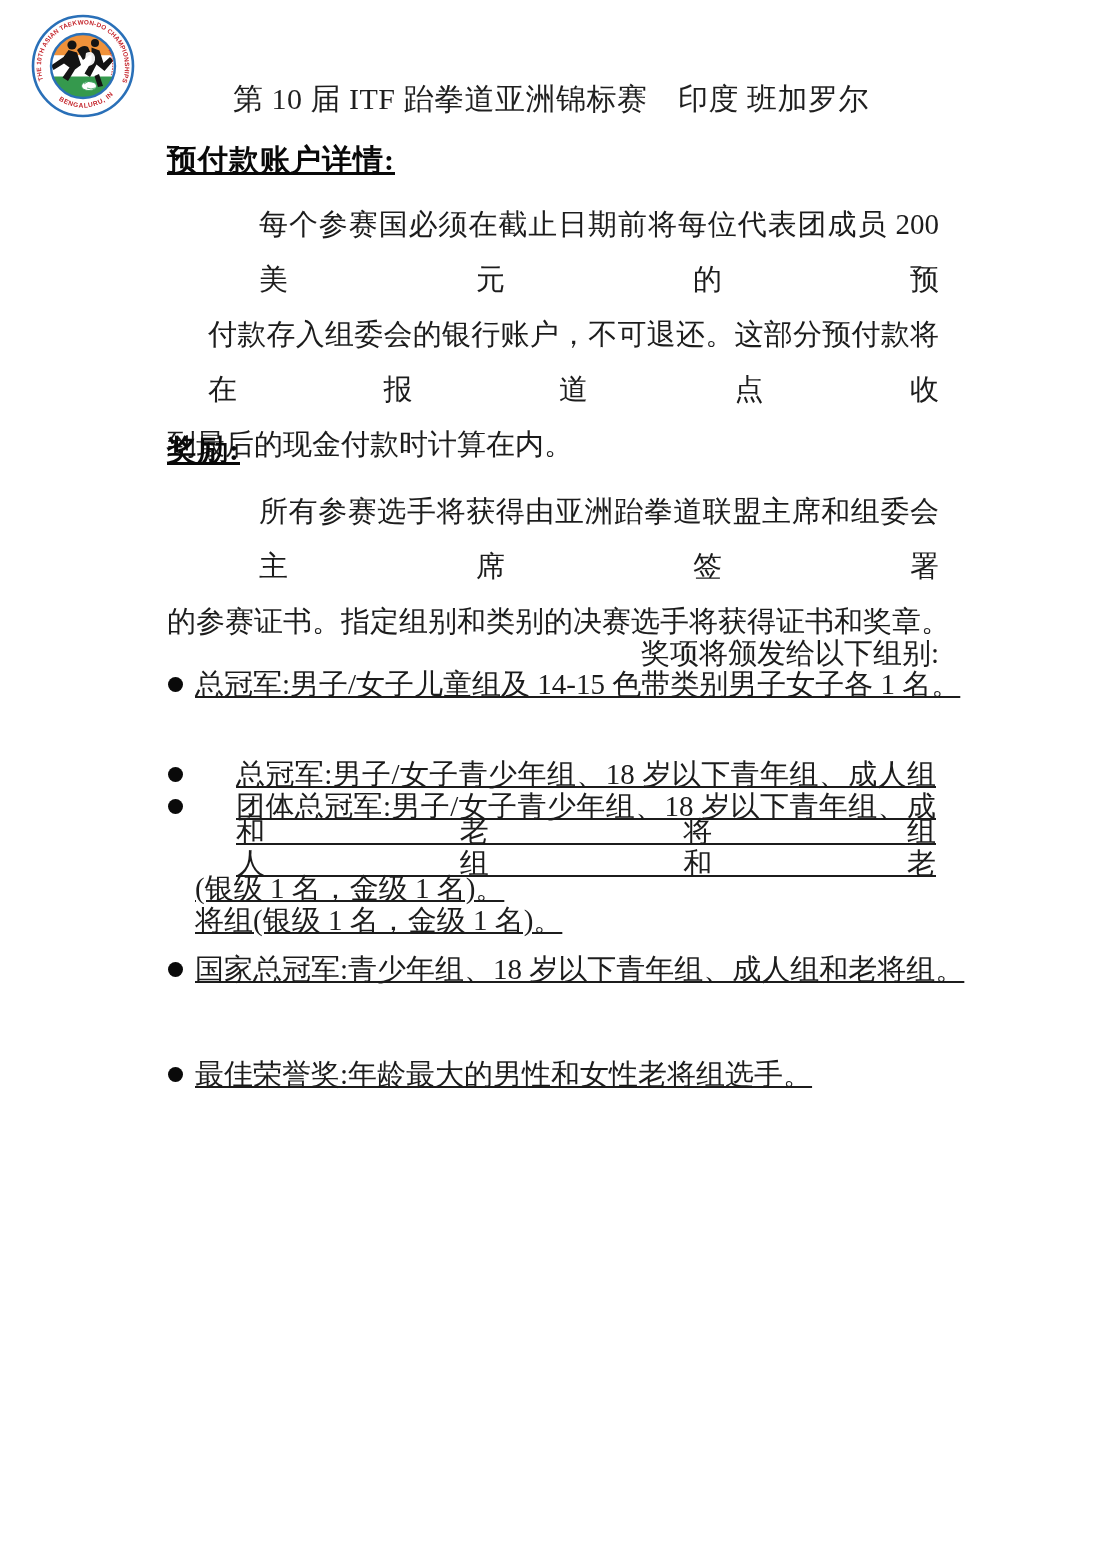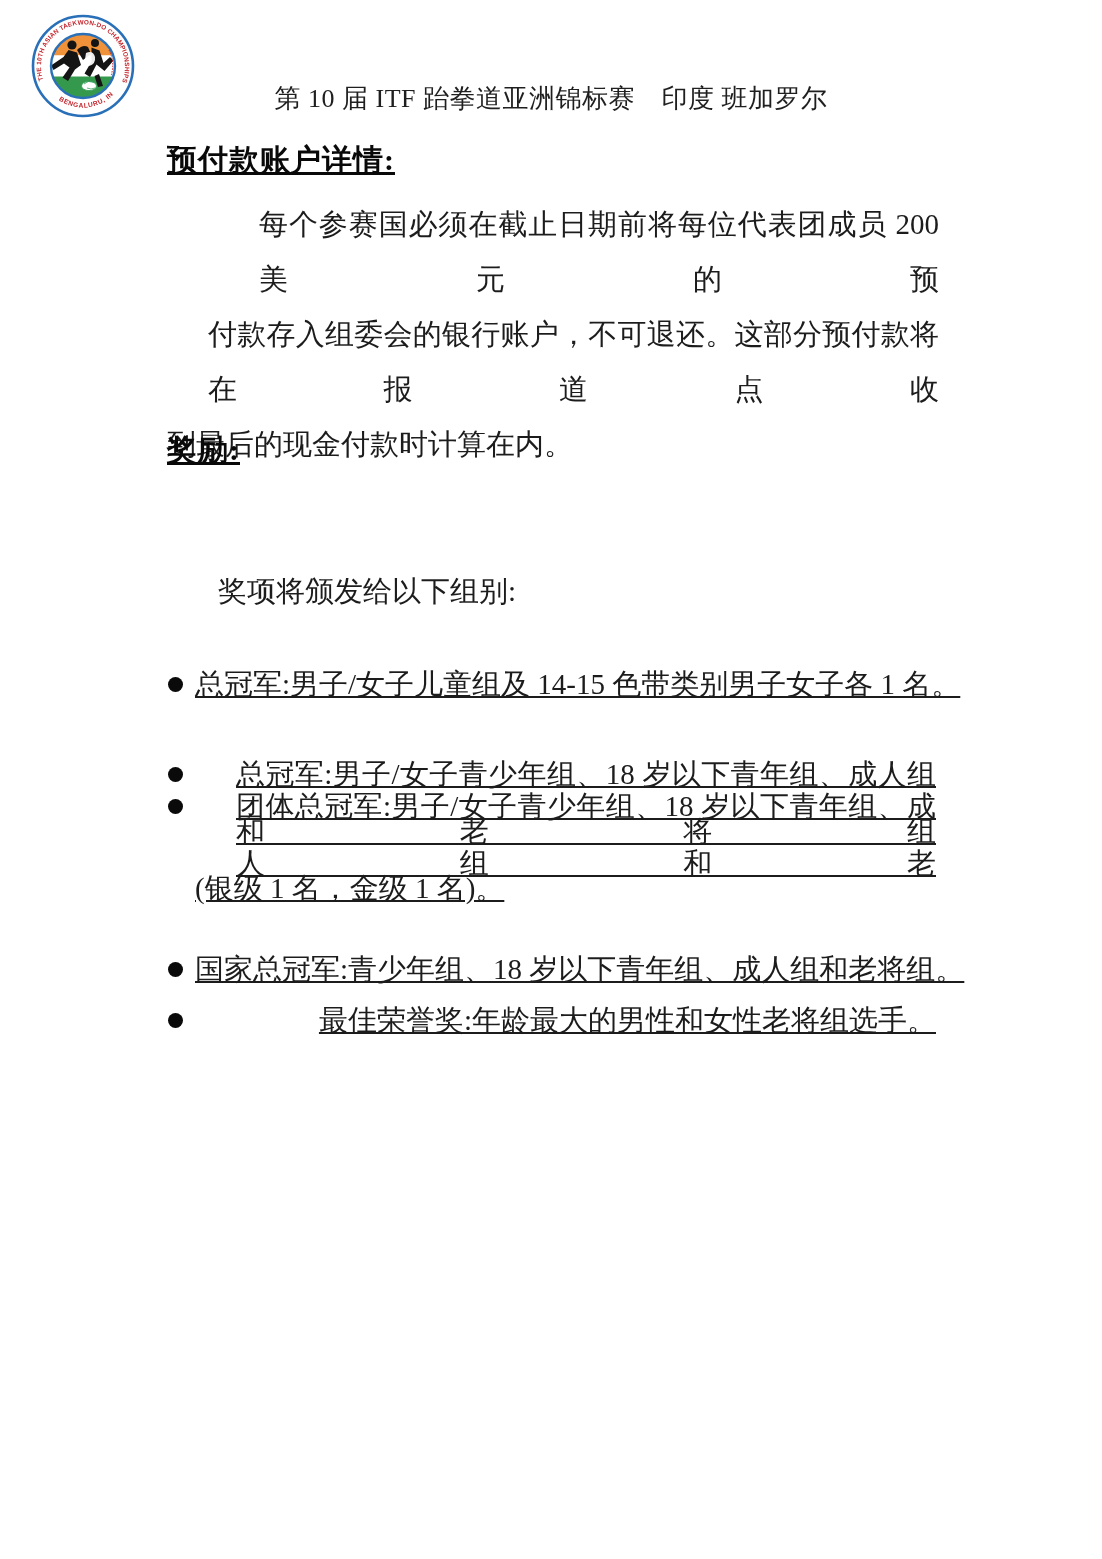--- a/index.html
+++ b/index.html
@@ -10,47 +10,47 @@
     background:#ffffff;
     overflow:hidden;
     font-family:"Liberation Serif","DejaVu Serif",serif;
     color:#1c1c1c;
   }
   
   .logo{position:absolute;left:31px;top:14px;width:104px;height:104px;}
   
   .doc-title{
     position:absolute;left:0;top:80px;width:1102px;
-    text-align:center;font-size:26px;line-height:38px;color:#1f1f1f;
+    text-align:center;font-size:30px;line-height:38px;color:#1f1f1f;
     letter-spacing:0.5px;white-space:pre;
   }
   
   .h-bold{
     position:absolute;left:167px;
     font-size:30px;font-weight:bold;line-height:38px;color:#090909;
     letter-spacing:1px;
     text-decoration:underline;
   }
   .h-prepay{top:141px;}
   .h-awards{top:431px;}
   
   .para{position:absolute;left:167px;width:772px;font-size:29px;line-height:55px;}
   .p-prepay{top:197px;}
   .p-awards{top:484px;}
-  .p-intro{top:564px;}
+  .p-intro{top:626px;text-align:right;}
   .line{white-space:pre;}
   .line.j{white-space:normal;text-align:justify;text-align-last:justify;margin-left:41px;}
   .indent{padding-left:51px;}
   
   .li{position:absolute;left:167px;width:772px;}
   .li-1{top:656px;}
   .li-2{top:746px;}
   .li-3{top:778px;}
   .li-4{top:941px;}
-  .li-5{top:992px;text-align:right;}
+  .li-5{top:1046px;}
   .dot{
     position:absolute;left:1px;top:21px;width:15px;height:15px;
     border-radius:50%;background:#0a0a0a;
   }
   .li-text{margin-left:28px;width:741px;font-size:29px;line-height:57px;text-decoration:underline;}
 </style>
 </head>
 <body>
 
 <div class="page">
@@ -107,20 +107,24 @@
   <div class="doc-title">第 10 届 ITF 跆拳道亚洲锦标赛　印度 班加罗尔</div>
 
   <div class="h-bold h-prepay">预付款账户详情:</div>
   <div class="para p-prepay">
     <div class="line j indent">每个参赛国必须在截止日期前将每位代表团成员 200 美元的预</div>
     <div class="line j">付款存入组委会的银行账户，不可退还。这部分预付款将在报道点收</div>
     <div class="line">到最后的现金付款时计算在内。</div>
   </div>
 
   <div class="h-bold h-awards">奖励:</div>
+  <div class="para p-awards">
+    <div class="line j indent">所有参赛选手将获得由亚洲跆拳道联盟主席和组委会主席签署</div>
+    <div class="line">的参赛证书。指定组别和类别的决赛选手将获得证书和奖章。</div>
+  </div>
   <div class="para p-intro">
     <div class="line indent">奖项将颁发给以下组别:</div>
   </div>
 
   <div class="li li-1">
     <span class="dot"></span>
     <div class="li-text">
       <div class="line">总冠军:男子/女子儿童组及 14-15 色带类别男子女子各 1 名。</div>
     </div>
   </div>
@@ -130,20 +134,21 @@
     <div class="li-text">
       <div class="line j">总冠军:男子/女子青少年组、18 岁以下青年组、成人组和老将组</div>
       <div class="line">(银级 1 名，金级 1 名)。</div>
     </div>
   </div>
 
   <div class="li li-3">
     <span class="dot"></span>
     <div class="li-text">
       <div class="line j">团体总冠军:男子/女子青少年组、18 岁以下青年组、成人组和老</div>
+      <div class="line">将组(银级 1 名，金级 1 名)。</div>
     </div>
   </div>
 
   <div class="li li-4">
     <span class="dot"></span>
     <div class="li-text">
       <div class="line">国家总冠军:青少年组、18 岁以下青年组、成人组和老将组。</div>
     </div>
   </div>
 

